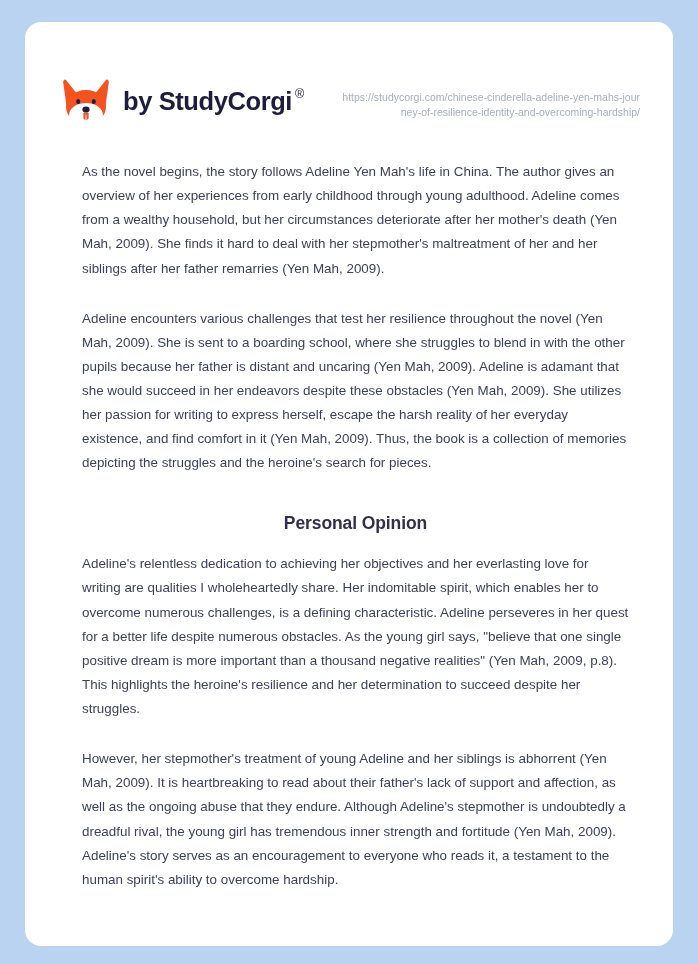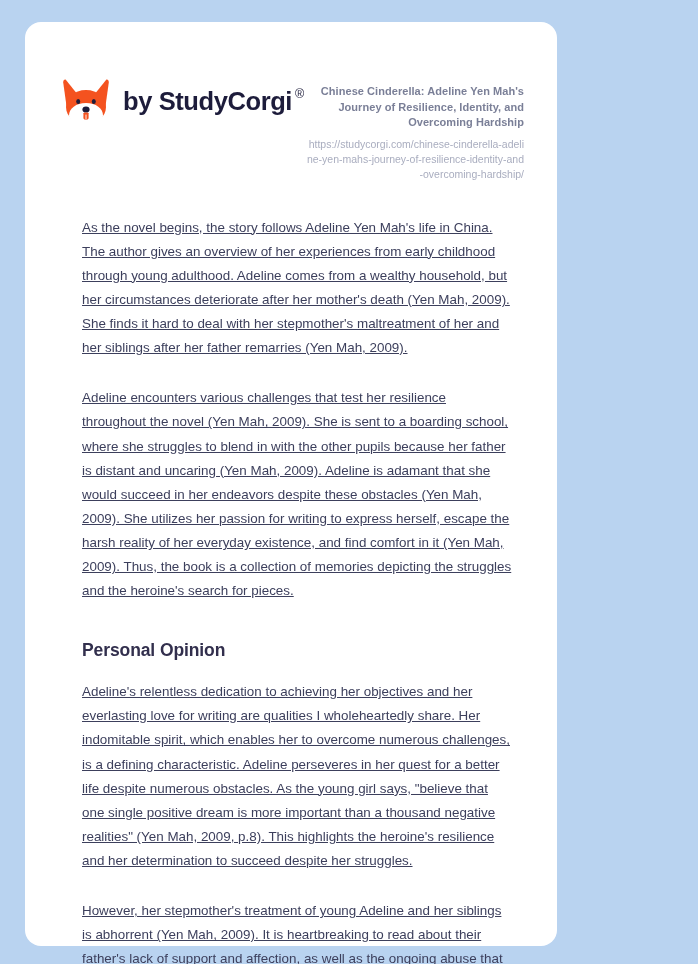--- a/index.html
+++ b/index.html
@@ -11,21 +11,21 @@
     width: 698px;
     height: 964px;
     background: #b9d3f0;
     font-family: "Liberation Sans", sans-serif;
     overflow: hidden;
   }
   .page-card {
     position: absolute;
     left: 25px;
     top: 22px;
-    width: 532px;
+    width: 648px;
     height: 924px;
     background: #ffffff;
     border-radius: 16px;
   }
   
   .doc-header {
     display: flex;
     align-items: flex-start;
     justify-content: space-between;
     padding: 48px 33px 0 35px;
@@ -85,30 +85,30 @@
   .doc-body {
     padding: 0 44px 0 57px;
     margin-top: 34px;
   }
   .doc-body p {
     font-size: 13.4px;
     line-height: 1.80;
     color: #3c3f5c;
     margin: 0 0 26px 0;
     text-align: left;
-    text-decoration: underline;
   }
   .doc-body p:last-child { margin-bottom: 1px; }
   .doc-body h2 {
     font-size: 17.5px;
     font-weight: bold;
     color: #322f4d;
     margin: 36px 0 18px 0;
     line-height: 1.3;
     letter-spacing: -0.1px;
+    text-align: center;
   }
 </style>
 </head>
 <body>
 
 <div class="page-card">
 
   <div class="doc-header">
 
     <div class="brand">
@@ -130,21 +130,20 @@
         <path d="M23.4 37.2 C23.4 36.3 28.6 36.3 28.6 37.2 L28.6 42 C28.6 44.4 23.4 44.4 23.4 42 Z" fill="#f4521f"></path>
         <path d="M26 38.6 L26 43.6" stroke="#ffffff" stroke-width="0.9"></path>
       </svg>
       <div class="brand-text">
         <span>by StudyCorgi</span>
         <span class="brand-reg">®</span>
       </div>
     </div>
 
     <div class="doc-meta">
-      <p class="doc-title">Chinese Cinderella: Adeline Yen Mah's Journey of Resilience, Identity, and Overcoming Hardship</p>
       <p class="doc-url">https://studycorgi.com/chinese-cinderella-adeline-yen-mahs-journey-of-resilience-identity-and-overcoming-hardship/</p>
     </div>
 
   </div>
 
   <div class="doc-body">
     <p>As the novel begins, the story follows Adeline Yen Mah's life in China. The author gives an overview of her experiences from early childhood through young adulthood. Adeline comes from a wealthy household, but her circumstances deteriorate after her mother's death (Yen Mah, 2009). She finds it hard to deal with her stepmother's maltreatment of her and her siblings after her father remarries (Yen Mah, 2009).</p>
     <p>Adeline encounters various challenges that test her resilience throughout the novel (Yen Mah, 2009). She is sent to a boarding school, where she struggles to blend in with the other pupils because her father is distant and uncaring (Yen Mah, 2009). Adeline is adamant that she would succeed in her endeavors despite these obstacles (Yen Mah, 2009). She utilizes her passion for writing to express herself, escape the harsh reality of her everyday existence, and find comfort in it (Yen Mah, 2009). Thus, the book is a collection of memories depicting the struggles and the heroine's search for pieces.</p>
     <h2>Personal Opinion</h2>
     <p>Adeline's relentless dedication to achieving her objectives and her everlasting love for writing are qualities I wholeheartedly share. Her indomitable spirit, which enables her to overcome numerous challenges, is a defining characteristic. Adeline perseveres in her quest for a better life despite numerous obstacles. As the young girl says, "believe that one single positive dream is more important than a thousand negative realities" (Yen Mah, 2009, p.8). This highlights the heroine's resilience and her determination to succeed despite her struggles.</p>

